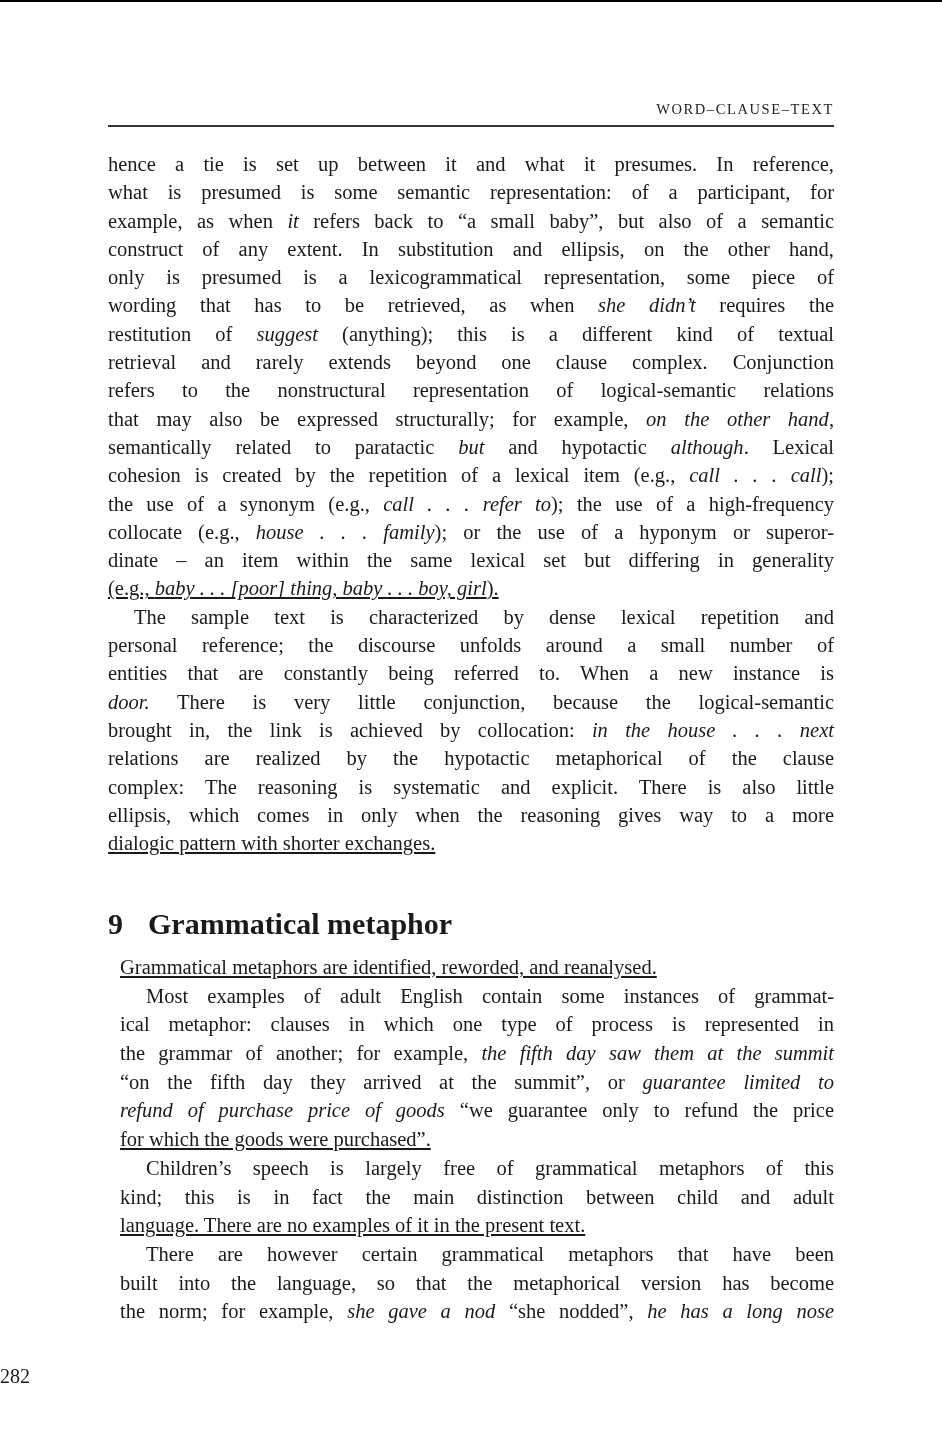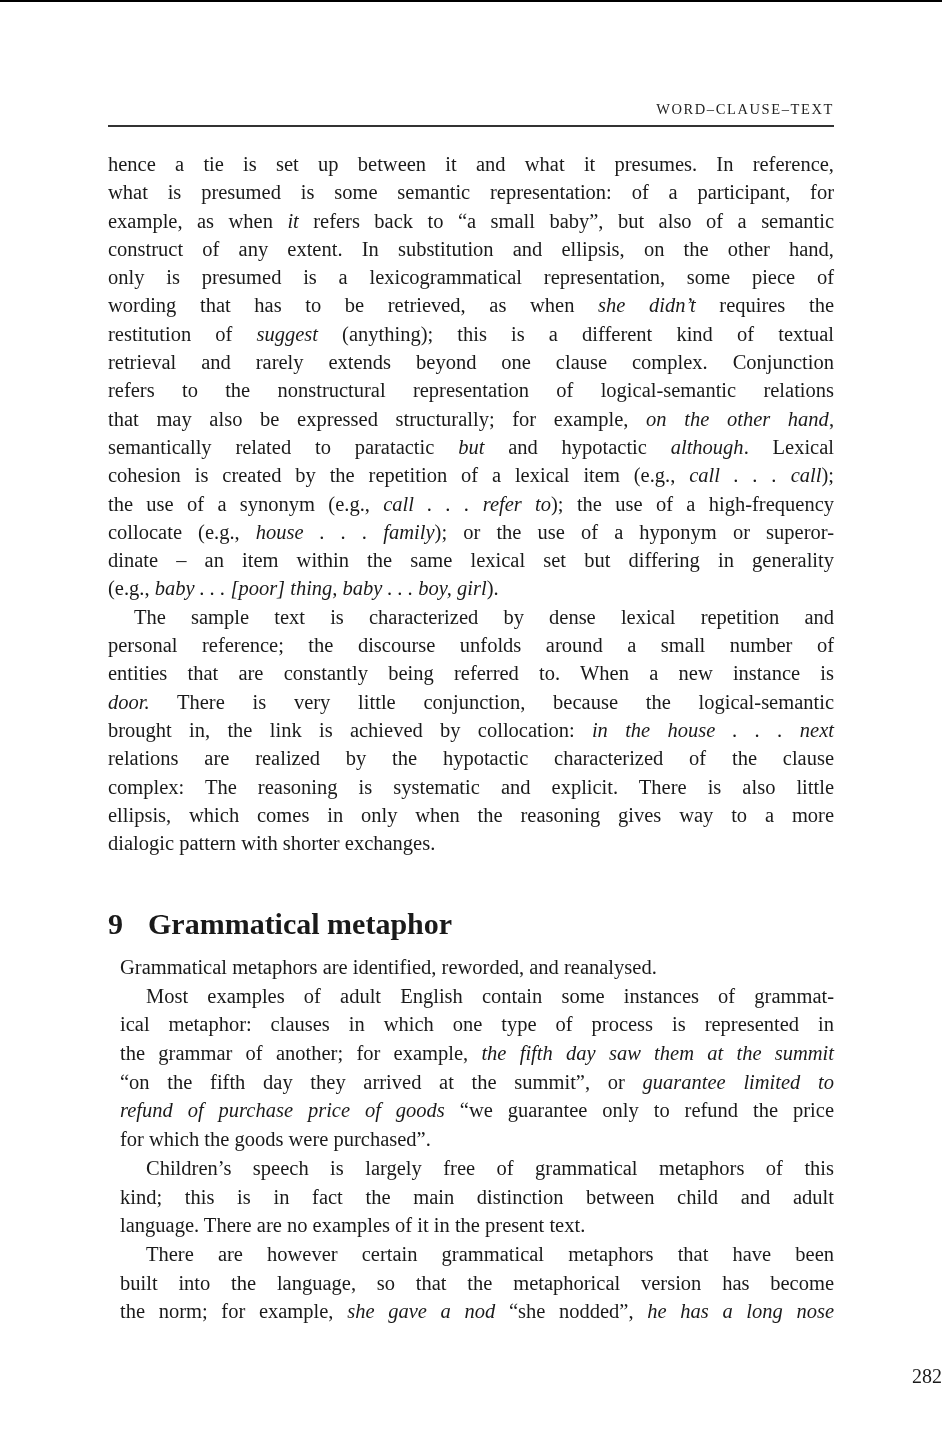--- a/index.html
+++ b/index.html
@@ -4,28 +4,28 @@
 <style>
   html, body { margin: 0; padding: 0; background: #ffffff; }
   body { width: 942px; height: 1439px; position: relative; overflow: hidden;
          font-family: "Liberation Serif", "DejaVu Serif", serif; color: #1a1a1a; }
   .topline { position: absolute; left: 0; top: 0; width: 942px; height: 2px; background: #000; }
   .running-head { position: absolute; left: 108px; top: 101px; width: 726px; text-align: right;
                   font-size: 14.5px; letter-spacing: 1.6px; color: #222; }
   .head-rule { position: absolute; left: 108px; top: 125px; width: 726px; height: 1.5px; background: #333; }
   .body { position: absolute; left: 108px; top: 150px; width: 726px; font-size: 20.5px; line-height: 28.3px; }
   .line { display: block; white-space: nowrap; text-align: justify; text-align-last: justify; height: 28.3px; }
-  .line.last { text-align-last: left; }
+  .line.last { text-align-last: left; text-decoration: underline; }
   .line.indent { padding-left: 26px; }
   i { font-style: italic; }
   .section-heading { position: absolute; left: 108px; top: 907px; font-size: 30px; font-weight: bold; }
   .section-heading .num { display: inline-block; width: 40px; }
   .body2 { position: absolute; left: 108px; top: 953px; width: 726px; font-size: 20.5px; line-height: 28.7px; }
   .body2 .line { height: 28.7px; margin-left: 12px; }
-  .folio { position: absolute; left: 0; width: 942px; top: 1365px; text-align: right; font-size: 20px; }
+  .folio { position: absolute; left: 0; width: 942px; top: 1365px; text-align: left; font-size: 20px; }
 </style>
 </head>
 <body>
 
 <div class="topline"></div>
 <div class="running-head">WORD–CLAUSE–TEXT</div>
 <div class="head-rule"></div>
 
 <div class="body">
   <div>
@@ -45,21 +45,21 @@
       <span class="line">collocate (e.g., <i>house . . . family</i>); or the use of a hyponym or superor-</span>
       <span class="line">dinate – an item within the same lexical set but differing in generality</span>
       <span class="line last">(e.g., <i>baby . . . [poor] thing, baby . . . boy, girl</i>).</span>
     </div>
   <div>
       <span class="line indent">The sample text is characterized by dense lexical repetition and</span>
       <span class="line">personal reference; the discourse unfolds around a small number of</span>
       <span class="line">entities that are constantly being referred to. When a new instance is</span>
       <span class="line"><i>door.</i> There is very little conjunction, because the logical-semantic</span>
       <span class="line">brought in, the link is achieved by collocation: <i>in the house . . . next</i></span>
-      <span class="line">relations are realized by the hypotactic characterized of the clause</span>
+      <span class="line">relations are realized by the hypotactic metaphorical of the clause</span>
       <span class="line">complex: The reasoning is systematic and explicit. There is also little</span>
       <span class="line">ellipsis, which comes in only when the reasoning gives way to a more</span>
       <span class="line last">dialogic pattern with shorter exchanges.</span>
     </div>
 </div>
 
 <div class="section-heading">
   <span class="num">9</span><span>Grammatical metaphor</span>
 </div>
 

